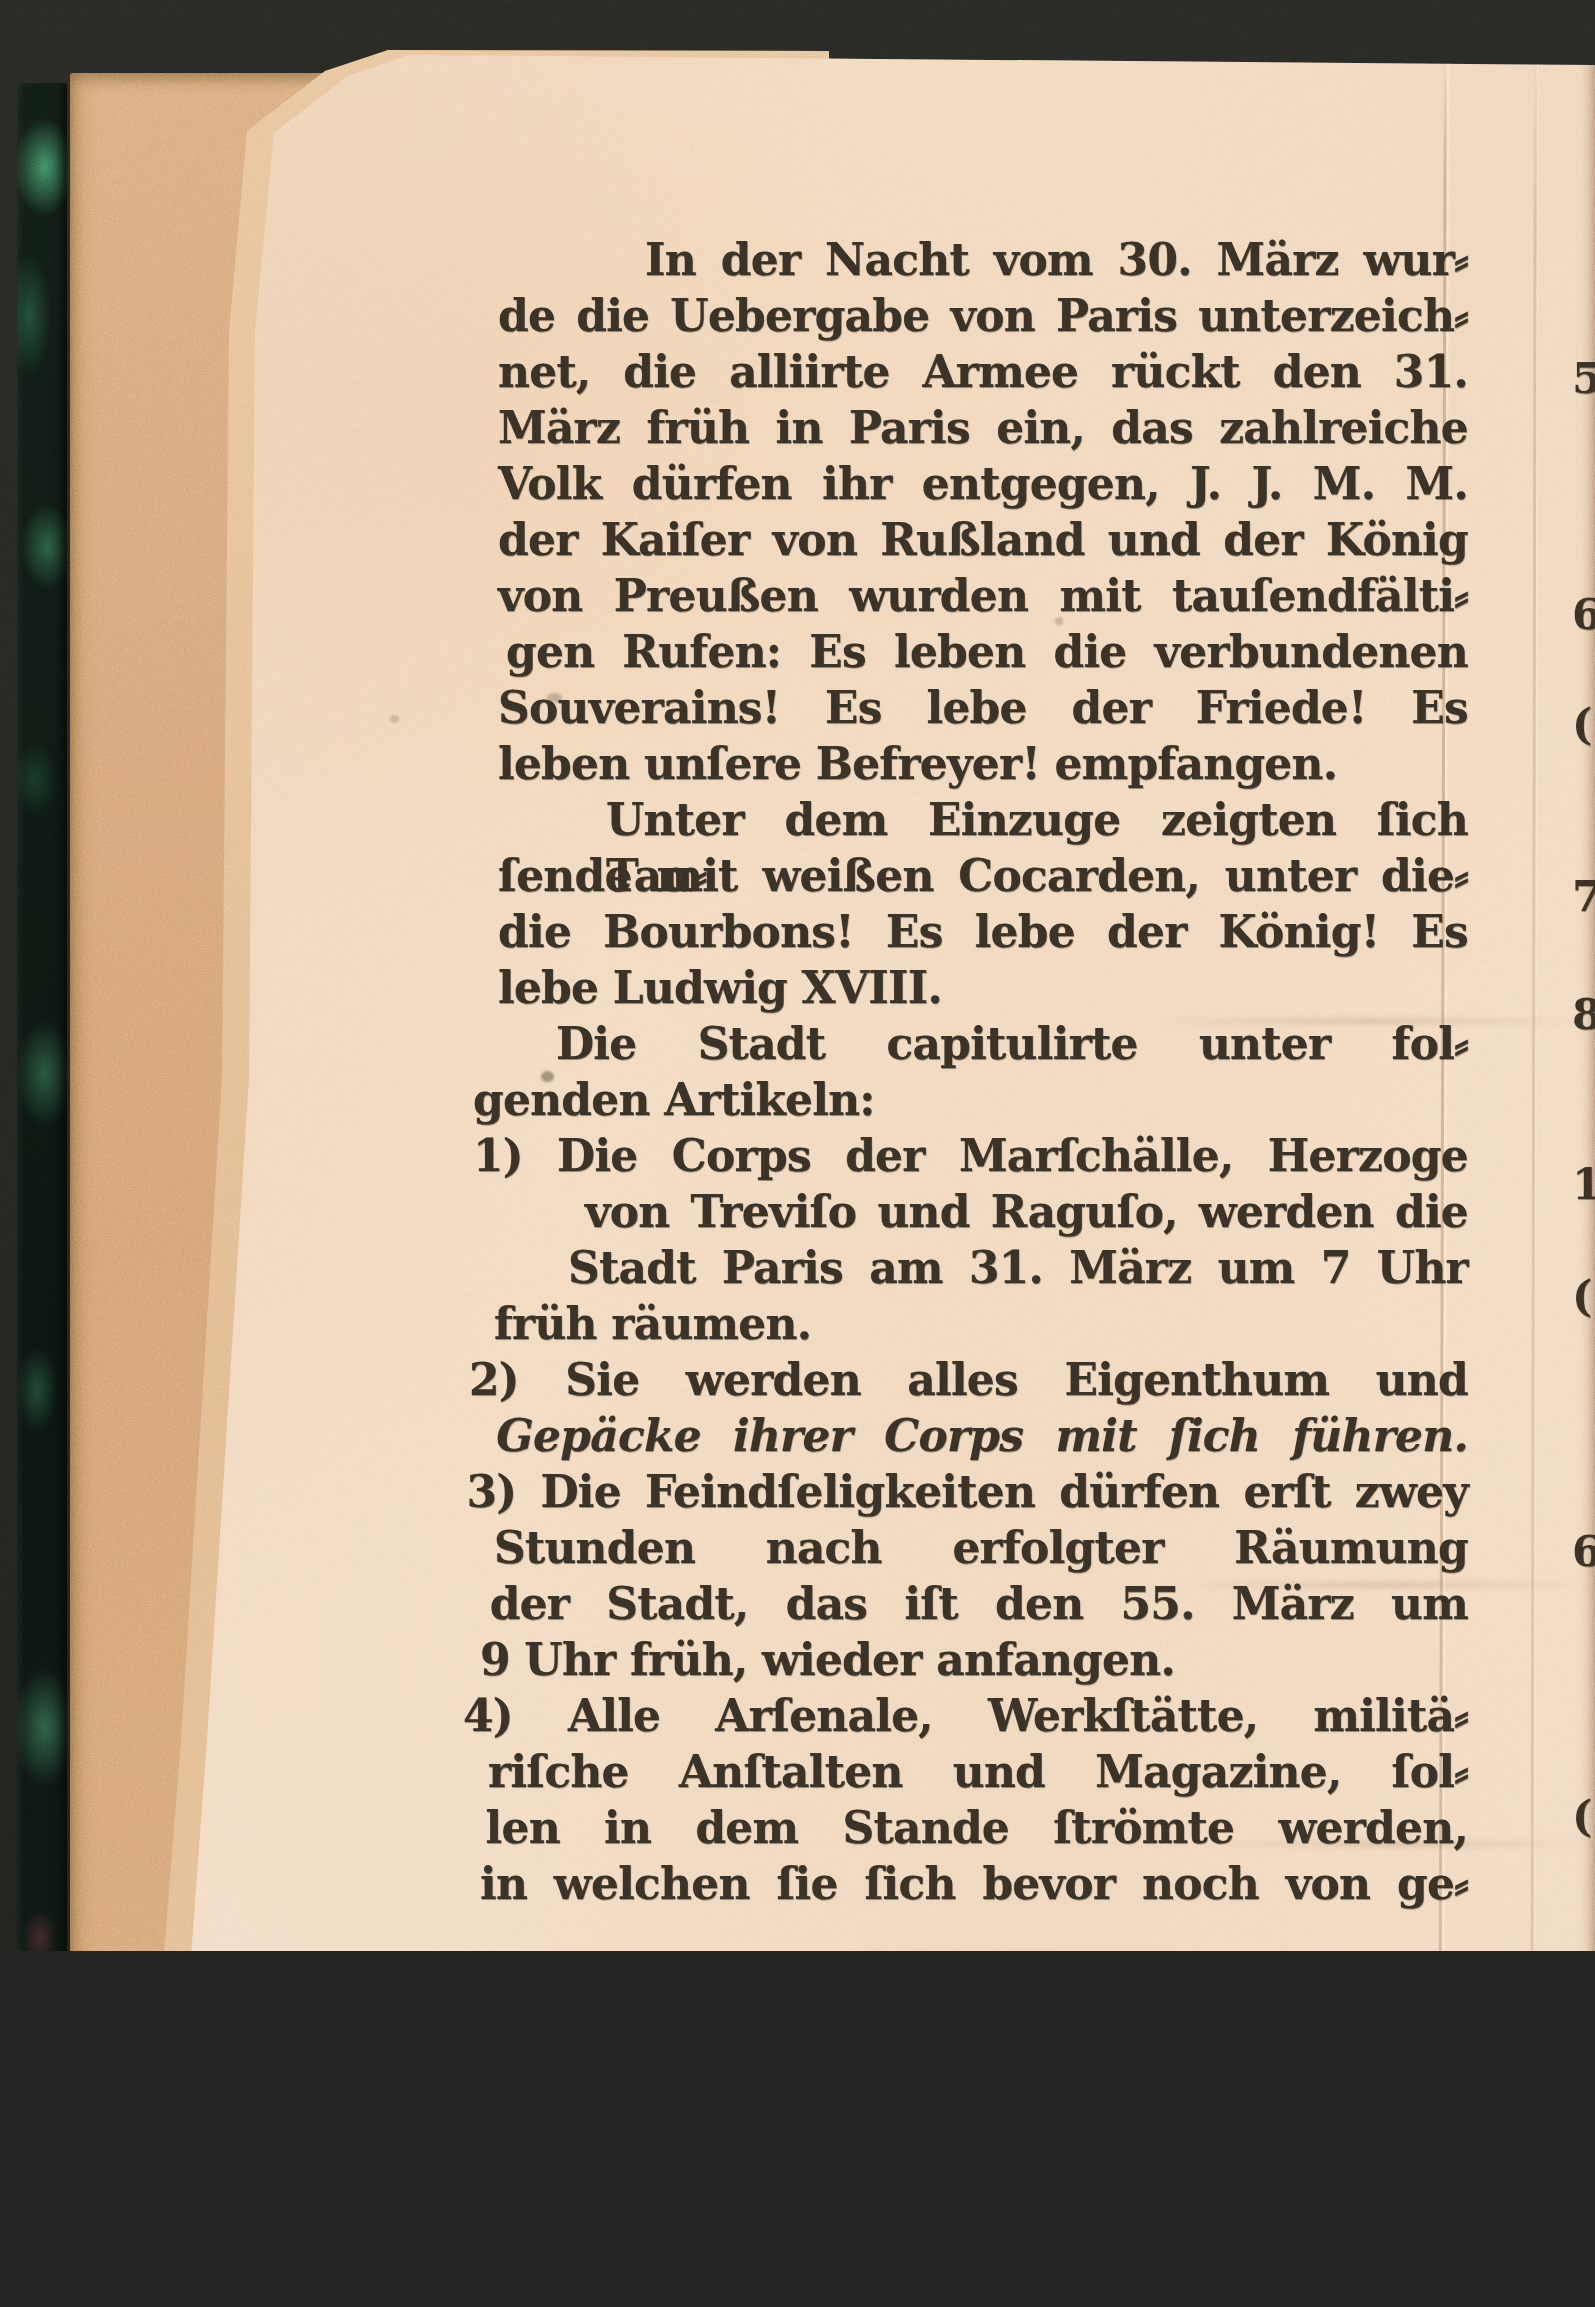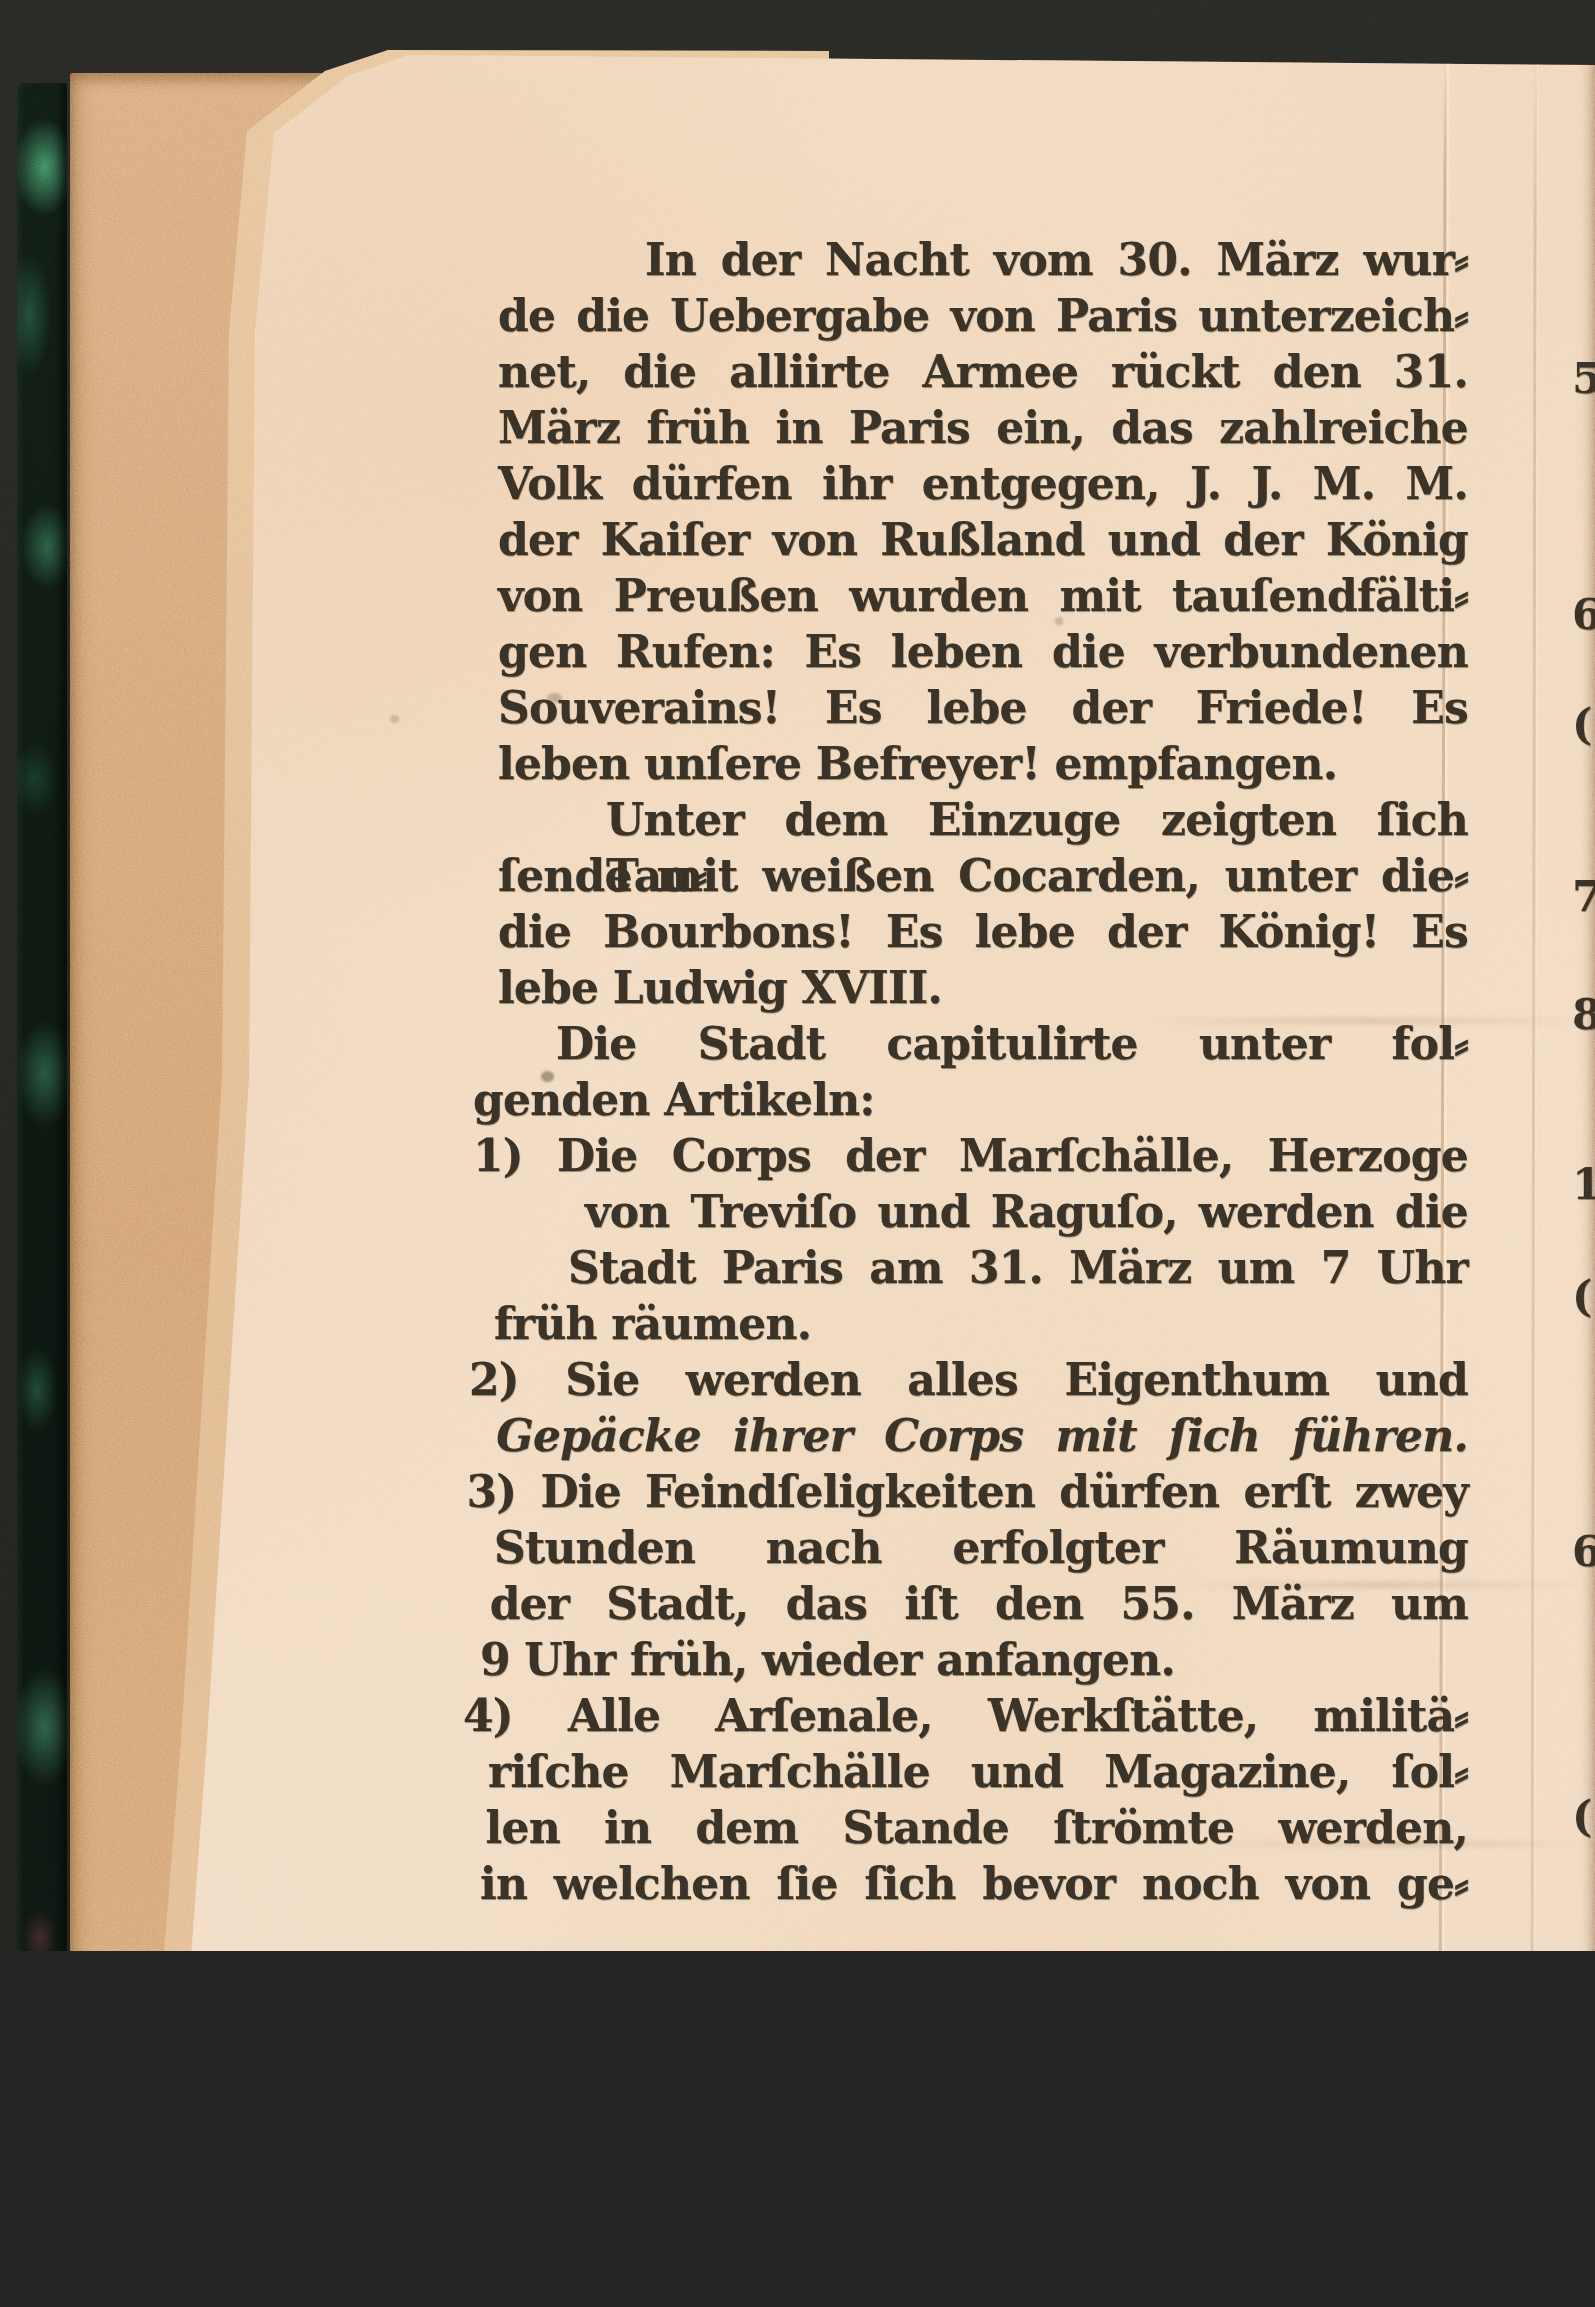--- a/index.html
+++ b/index.html
@@ -93,41 +93,41 @@
     <div class="wrinkle" style="left:1211px;top:1841px;width:381px;"></div>
 
     <div class="textblock" id="textblock">
         <div class="line j" style="margin-left: 147px;">In der Nacht vom 30. März wur⸗</div>
         <div class="line j" style="margin-left: 0px;">de die Uebergabe von Paris unterzeich⸗</div>
         <div class="line j" style="margin-left: 0px;">net, die alliirte Armee rückt den 31.</div>
         <div class="line j" style="margin-left: 0px;">März früh in Paris ein, das zahlreiche</div>
         <div class="line j" style="margin-left: 0px;">Volk dürfen ihr entgegen, J. J. M. M.</div>
         <div class="line j" style="margin-left: 0px;">der Kaiſer von Rußland und der König</div>
         <div class="line j" style="margin-left: 0px;">von Preußen wurden mit tauſendfälti⸗</div>
-        <div class="line j" style="margin-left: 0px;">gen Rufen: Es leben die verbundenen</div>
+        <div class="line j" style="margin-left: 8px;">gen Rufen: Es leben die verbundenen</div>
         <div class="line j" style="margin-left: 0px;">Souverains! Es lebe der Friede! Es</div>
         <div class="line" style="margin-left: 0px;">leben unſere Befreyer! empfangen.</div>
         <div class="line j" style="margin-left: 108px;">Unter dem Einzuge zeigten ſich Tau⸗</div>
         <div class="line j" style="margin-left: 0px;">ſende mit weißen Cocarden, unter die⸗</div>
         <div class="line j" style="margin-left: 0px;">die Bourbons! Es lebe der König! Es</div>
         <div class="line" style="margin-left: 0px;">lebe Ludwig XVIII.</div>
         <div class="line j" style="margin-left: 58px;">Die Stadt capitulirte unter fol⸗</div>
         <div class="line" style="margin-left: -25px;">genden Artikeln:</div>
         <div class="line j" style="margin-left: -25px;">1) Die Corps der Marſchälle, Herzoge</div>
         <div class="line j" style="margin-left: 87px;">von Treviſo und Raguſo, werden die</div>
         <div class="line j" style="margin-left: 70px;">Stadt Paris am 31. März um 7 Uhr</div>
         <div class="line" style="margin-left: -4.1px;">früh räumen.</div>
         <div class="line j" style="margin-left: -29px;">2) Sie werden alles Eigenthum und</div>
         <div class="line j" style="margin-left: -1.7px; font-style: italic;">Gepäcke ihrer Corps mit ſich führen.</div>
         <div class="line j" style="margin-left: -31.5px;">3) Die Feindſeligkeiten dürfen erſt zwey</div>
         <div class="line j" style="margin-left: -4.1px;">Stunden nach erfolgter Räumung</div>
         <div class="line j" style="margin-left: -8.3px;">der Stadt, das iſt den 55. März um</div>
         <div class="line" style="margin-left: -18px;">9 Uhr früh, wieder anfangen.</div>
         <div class="line j" style="margin-left: -35px;">4) Alle Arſenale, Werkſtätte, militä⸗</div>
-        <div class="line j" style="margin-left: -10px;">riſche Marſchälle und Magazine, ſol⸗</div>
+        <div class="line j" style="margin-left: -10px;">riſche Anſtalten und Magazine, ſol⸗</div>
         <div class="line j" style="margin-left: -12.4px;">len in dem Stande ſtrömte werden,</div>
         <div class="line j" style="margin-left: -18px;">in welchen ſie ſich bevor noch von ge⸗</div>
       </div>
 
     <div class="speck" style="left:541px;top:1071px;width:13.3px;height:10.8px;"></div>
     <div class="speck" style="left:547px;top:693px;width:15px;height:10px;opacity:.6;"></div>
     <div class="speck" style="left:464px;top:1984px;width:25px;height:15px;"></div>
     <div class="speck" style="left:1055px;top:617px;width:8.3px;height:7.5px;opacity:.5;"></div>
     <div class="speck" style="left:390px;top:715px;width:9px;height:7.5px;opacity:.45;"></div>
 

